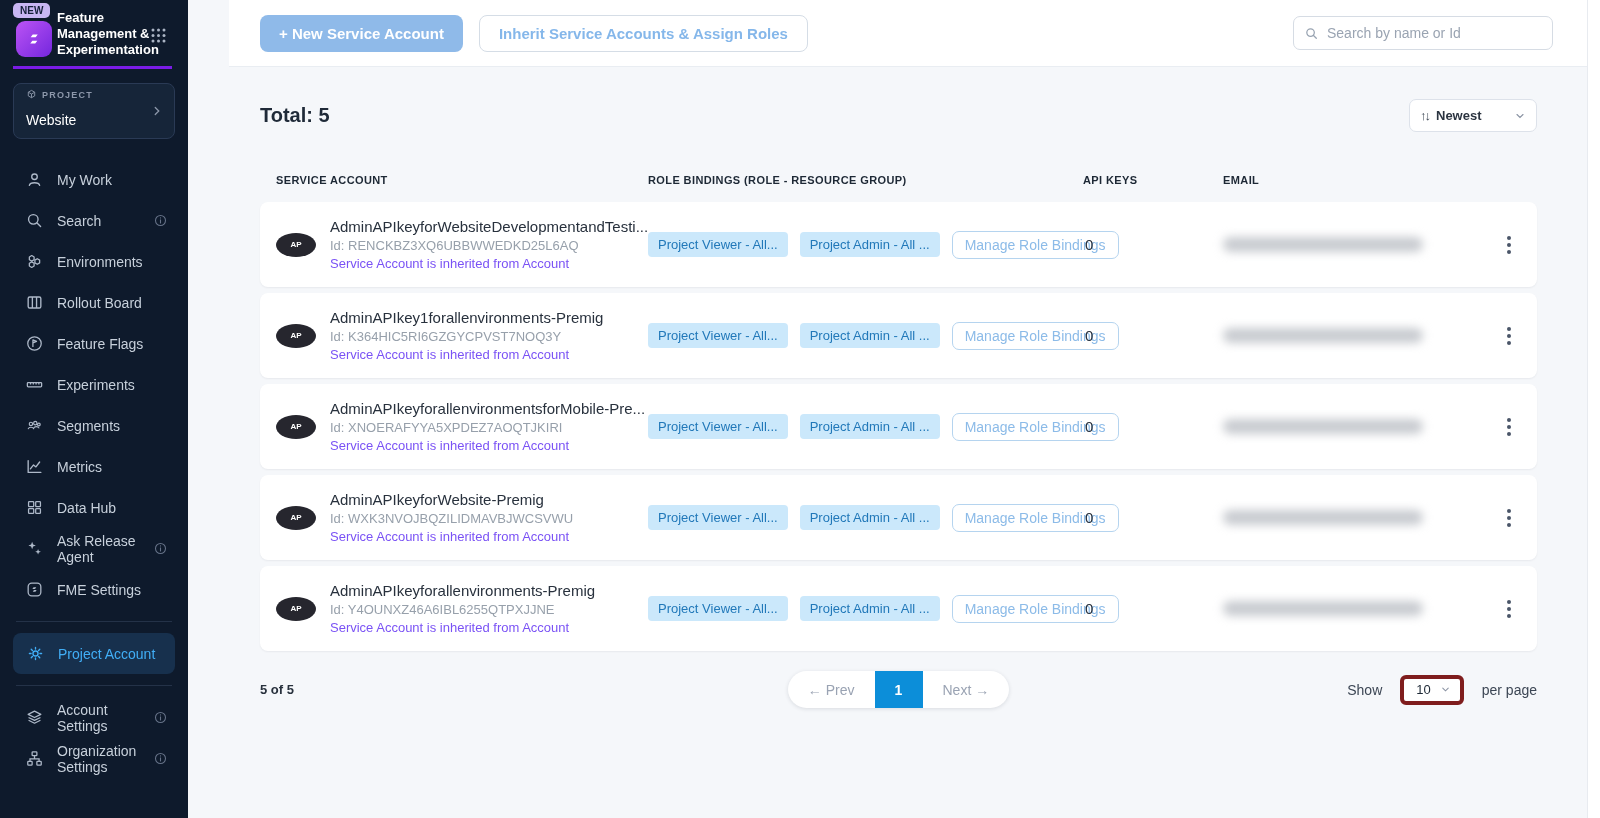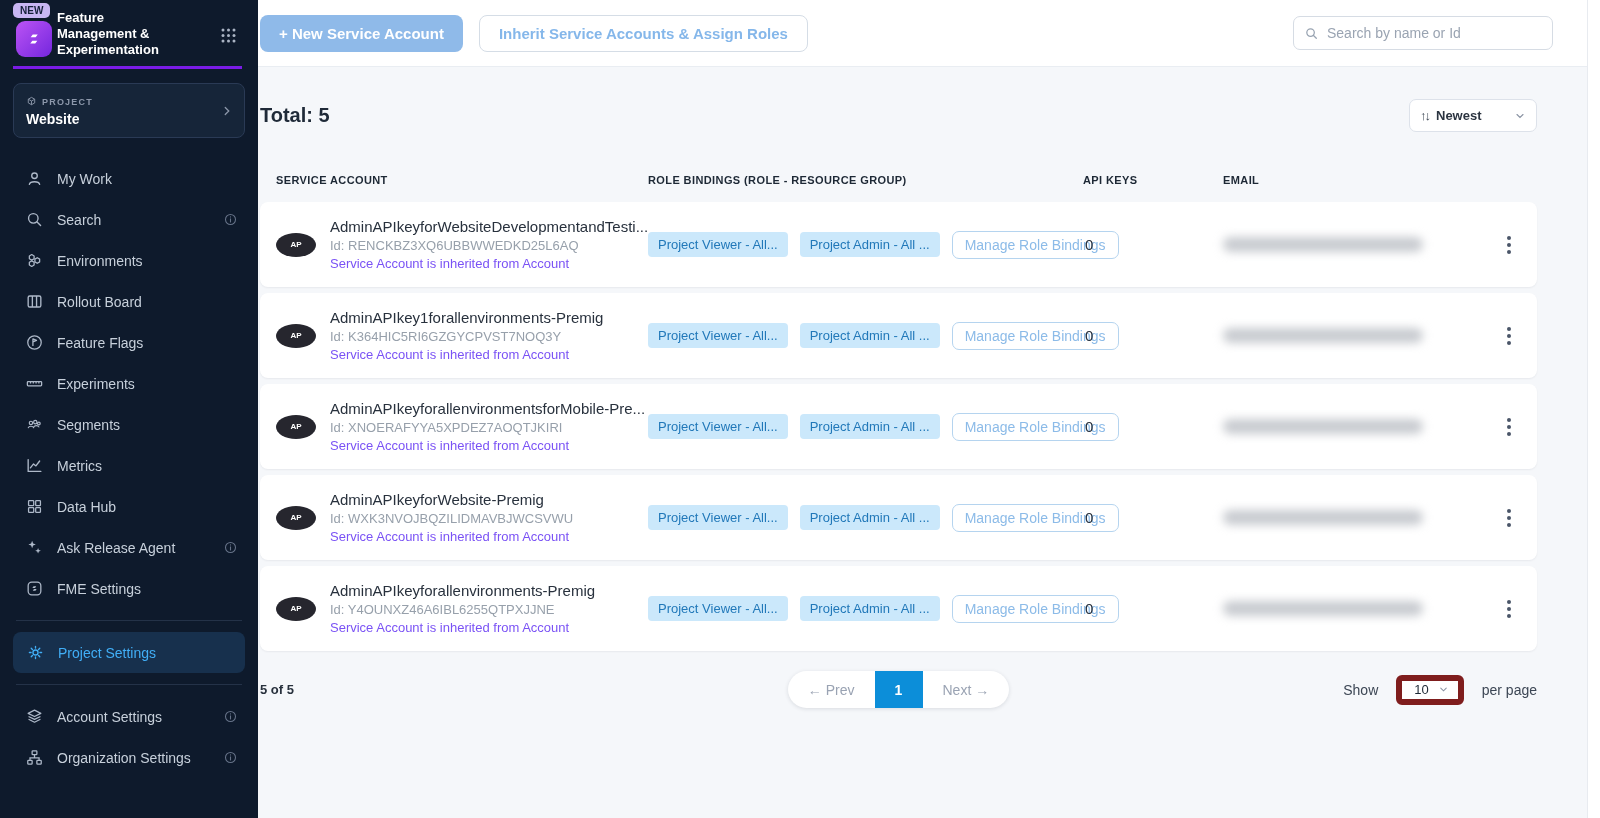--- a/index.html
+++ b/index.html
@@ -1,29 +1,29 @@
 <!DOCTYPE html>
 <html><head>
 <meta charset="utf-8">
 <style>
   * { box-sizing:border-box; margin:0; padding:0; }
   html,body { width:1600px; height:818px; }
   body { font-family:"Liberation Sans",sans-serif; background:#f5f7fa; position:relative; overflow:hidden; }
 
   
-  .sidebar { position:absolute; left:0; top:0; width:258px; height:818px; background:#0e1a2c; color:#c7d0db; z-index:2; }
+  .sidebar { position:absolute; left:0; top:0; width:188px; height:818px; background:#0e1a2c; color:#c7d0db; z-index:2; }
   .sb-header { position:relative; height:64px; }
   .new-badge { position:absolute; top:3px; left:13px; background:#c8b6f3; color:#15203a; font-size:10px; font-weight:bold; padding:2px 7px; border-radius:5px; z-index:3; }
   .logo { position:absolute; top:21px; left:16px; width:36px; height:36px; border-radius:9px; background:linear-gradient(135deg,#b44ff2 10%,#7b2be0 90%); display:flex; align-items:center; justify-content:center; }
   .sb-title { position:absolute; left:57px; top:10px; width:122px; color:#fff; font-weight:bold; font-size:13px; line-height:16px; }
   .grid-icon { position:absolute; right:22px; top:28px; color:#aab4c4; }
   .purple-rule { height:3px; background:#7a1ce6; margin:2px 16px 0 13px; }
-  .project-box { margin:14px 13px 0; background:#162539; border:1px solid #2a3a55; border-radius:8px; padding:12px 12px 10px; position:relative; cursor:pointer; }
+  .project-box { margin:14px 13px 0; background:#162539; border:1px solid #2a3a55; border-radius:8px; padding:5px 12px 10px; position:relative; cursor:pointer; }
   .project-label { font-size:9px; letter-spacing:1.2px; color:#8d98ab; font-weight:bold; display:flex; gap:5px; align-items:center; }
-  .project-name { color:#fff; font-weight:bold; font-size:14px; margin-top:4px; }
+  .project-name { color:#fff; font-weight:normal; font-size:14px; margin-top:12px; }
   .project-chevron { position:absolute; right:10px; top:50%; transform:translateY(-50%); color:#8d98ab; display:flex; }
   .nav { margin-top:20px; }
   .nav-item { display:flex; align-items:center; gap:13px; padding:0 20px 0 24px; height:41px; font-size:14px; color:#c7d0db; cursor:pointer; }
   .nicon { width:20px; height:20px; color:#aeb9c9; flex:none; display:flex; align-items:center; justify-content:center; }
   .info-i { margin-left:auto; color:#667288; display:flex; }
   .sb-divider { height:1px; background:#243248; margin:11px 16px; }
   .nav-item.active { margin:3px 13px; padding:0 12px; border-radius:8px; background:#17304d; color:#41aef6; height:41px; }
   .nav-item.active .nicon { color:#41aef6; }
 
   
@@ -62,21 +62,21 @@
   .email-blur { width:200px; height:15px; border-radius:8px; background:#c8cbd0; filter:blur(5px); }
   .kebab { display:flex; flex-direction:column; gap:3px; align-items:center; justify-content:center; width:24px; height:30px; margin-left:auto; cursor:pointer; }
   .kebab i { width:4px; height:4px; border-radius:50%; background:#4a5568; }
 
   .pagination-row { display:grid; grid-template-columns:1fr auto 1fr; align-items:center; margin-top:20px; }
   .count { font-size:13px; font-weight:bold; color:#28313d; }
   .pager { display:flex; align-items:center; background:#fff; border-radius:20px; box-shadow:0 1px 4px rgba(16,24,40,.12); overflow:hidden; height:37px; }
   .pager-prev,.pager-next { padding:0 20px; font-size:14px; color:#9aa3b3; cursor:pointer; background:none; border:none; height:37px; font-family:inherit; }
   .pager-page { width:48px; height:37px; background:#0c8ed9; color:#fff; display:flex; align-items:center; justify-content:center; font-size:14px; font-weight:bold; cursor:pointer; }
   .show-wrap { justify-self:end; display:flex; align-items:center; gap:18px; font-size:14px; color:#3c4654; }
-  .show-select { border:6px solid #7f1d1d; background:#fff; border-radius:6px; height:30px; padding:0 9px 0 12px; display:flex; align-items:center; gap:9px; font-size:13px; color:#1d2835; cursor:pointer; }
+  .show-select { border:4px solid #7f1d1d; background:#fff; border-radius:6px; height:30px; padding:0 9px 0 12px; display:flex; align-items:center; gap:9px; font-size:13px; color:#1d2835; cursor:pointer; }
   .show-select .sc { color:#8a93a3; display:flex; }
 
   .right-strip { position:absolute; right:0; top:0; width:13px; height:818px; background:#fff; border-left:1px solid #e8ebf0; z-index:1; }
 
   svg { display:block; }
 </style>
 </head>
 <body>
 
 <div class="sidebar">
@@ -244,21 +244,21 @@
 
     <div class="sb-divider"></div>
 
     <div class="nav-item active">
       <span class="nicon">
           <svg width="19" height="19" viewBox="0 0 24 24" fill="none" stroke="currentColor" stroke-width="1.7" stroke-linecap="round">
             <circle cx="12" cy="12" r="3.2"></circle>
             <path d="M12 4.3v2.1M12 17.6v2.1M4.3 12h2.1M17.6 12h2.1M6.6 6.6l1.5 1.5M15.9 15.9l1.5 1.5M17.4 6.6l-1.5 1.5M8.1 15.9l-1.5 1.5"></path>
           </svg>
         </span>
-      <span class="nlabel">Project Settings</span>
+      <span class="nlabel">Project Account</span>
     </div>
 
     <div class="sb-divider"></div>
 
     <div class="nav-item">
       <span class="nicon">
           <svg width="19" height="19" viewBox="0 0 24 24" fill="none" stroke="currentColor" stroke-width="1.6" stroke-linejoin="round">
             <path d="M12 4l8 4-8 4-8-4z"></path>
             <path d="M4.5 12L12 15.7 19.5 12"></path>
             <path d="M4.5 15.5L12 19.2l7.5-3.7"></path>

